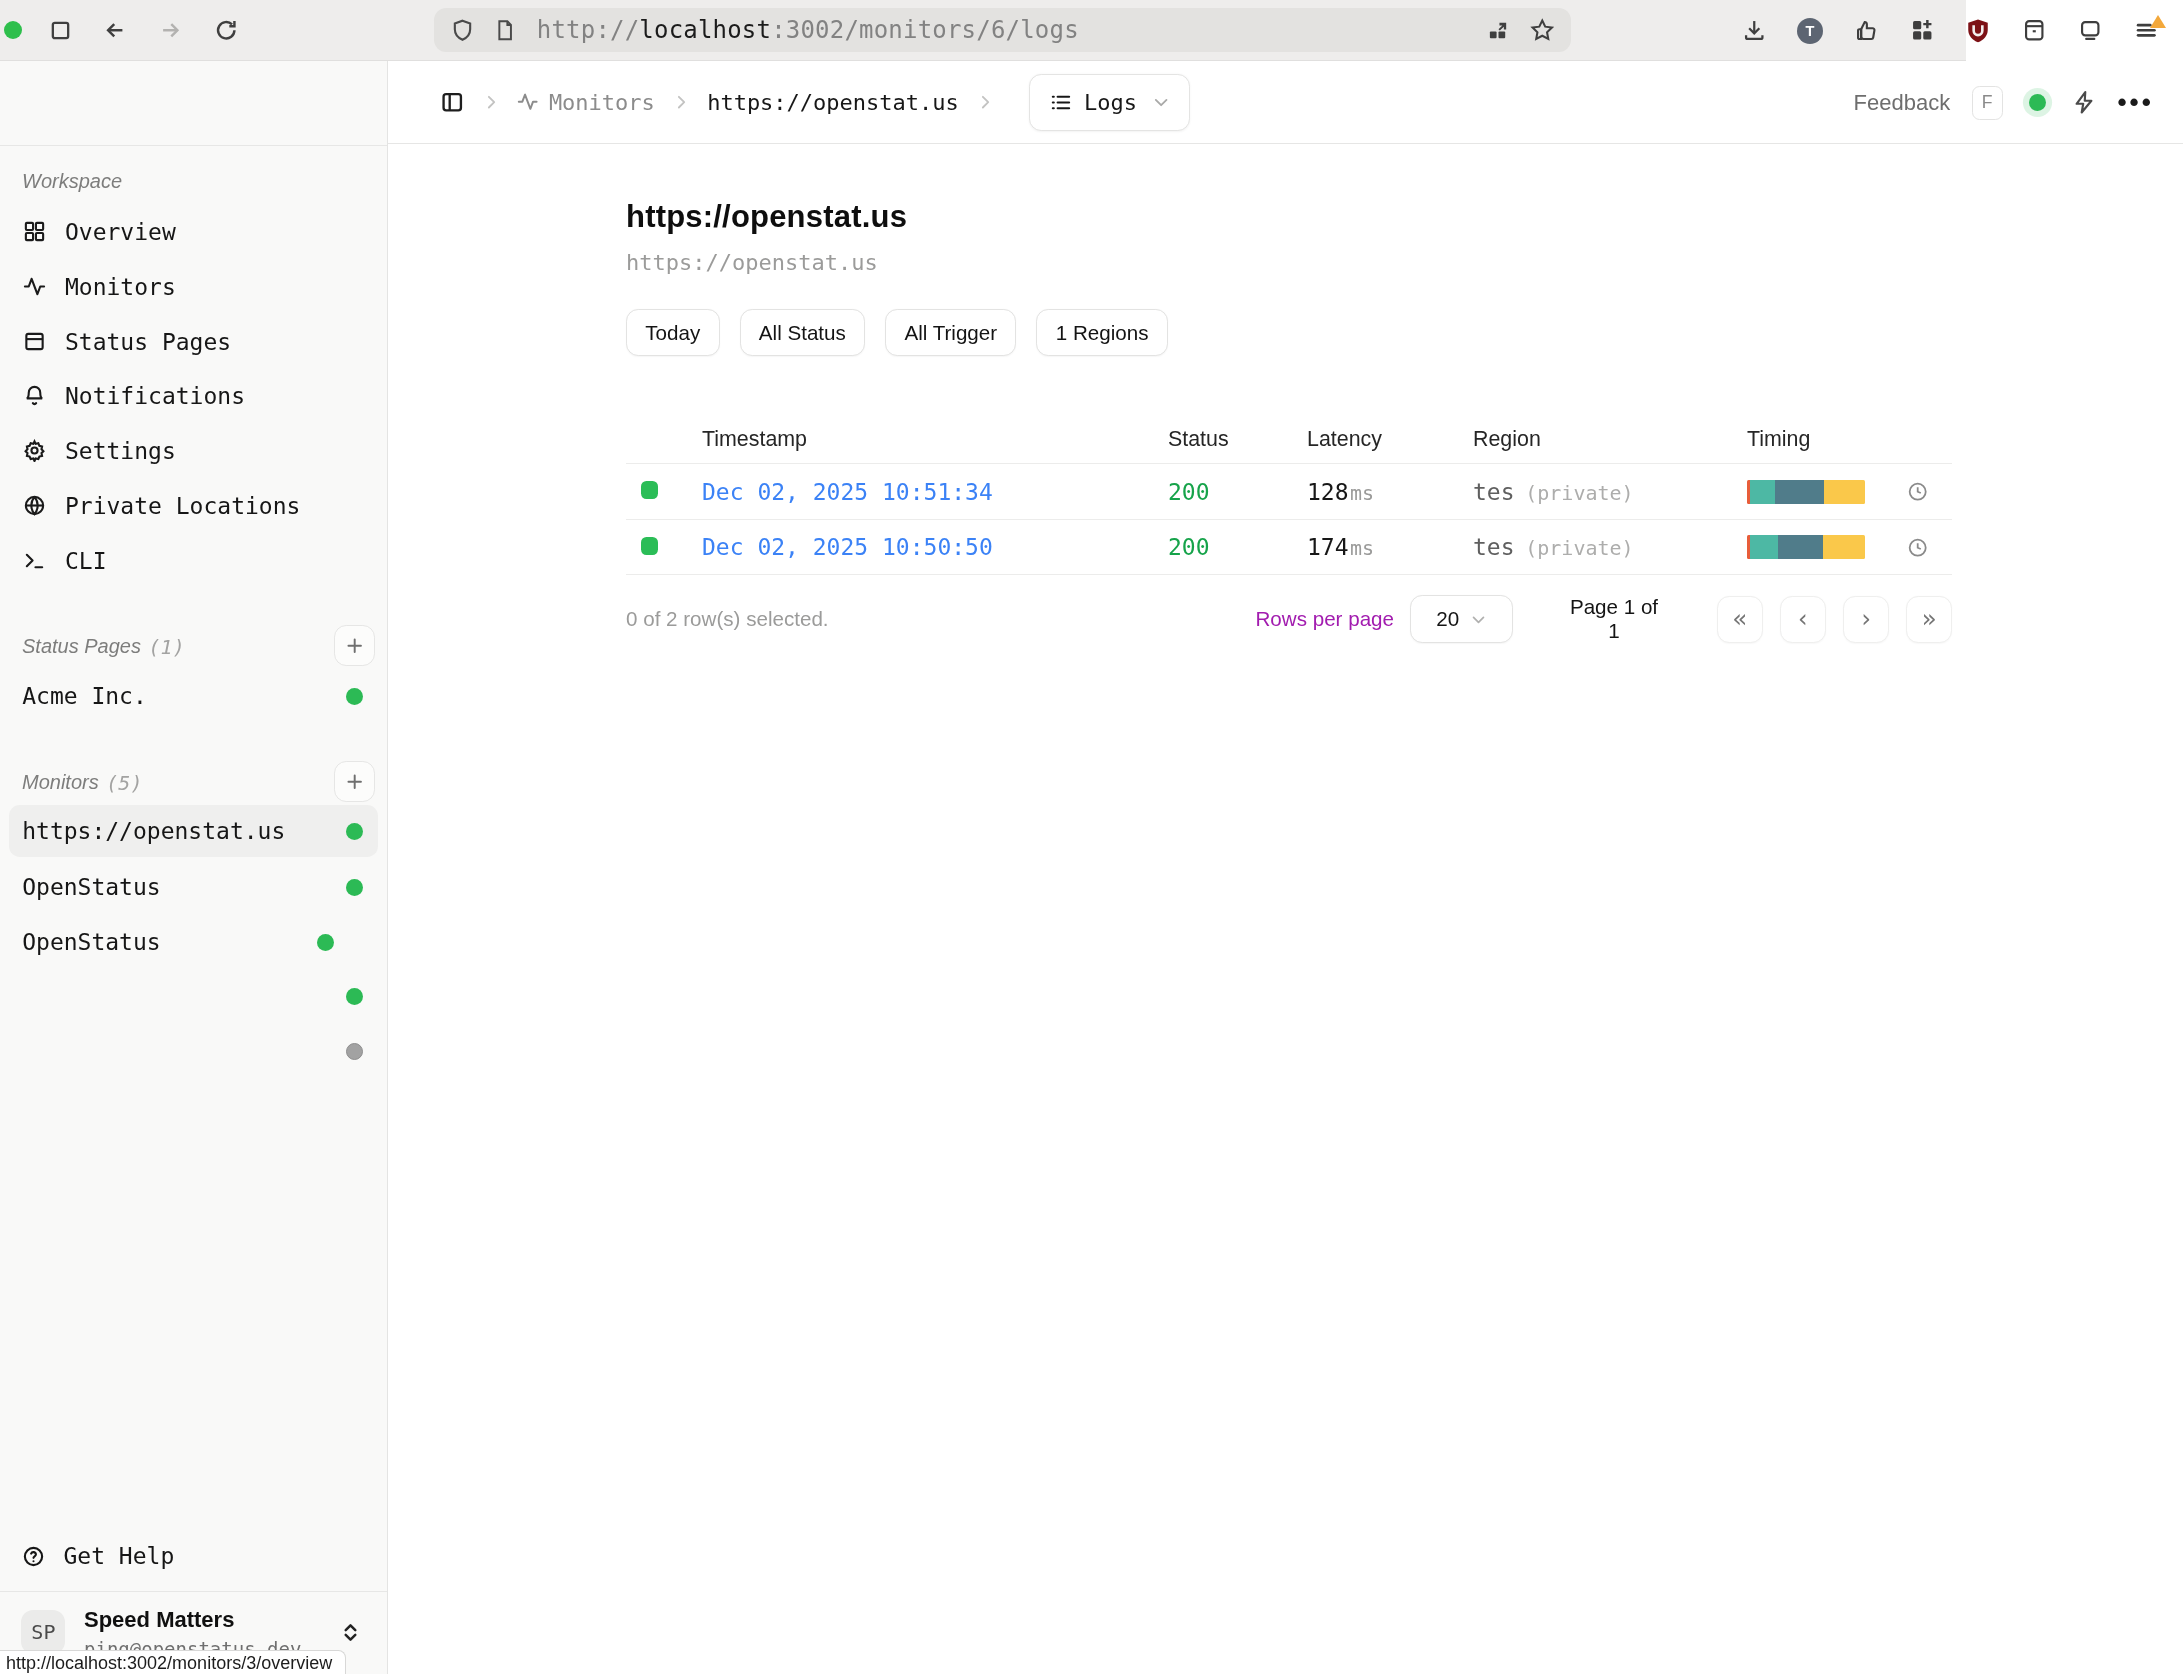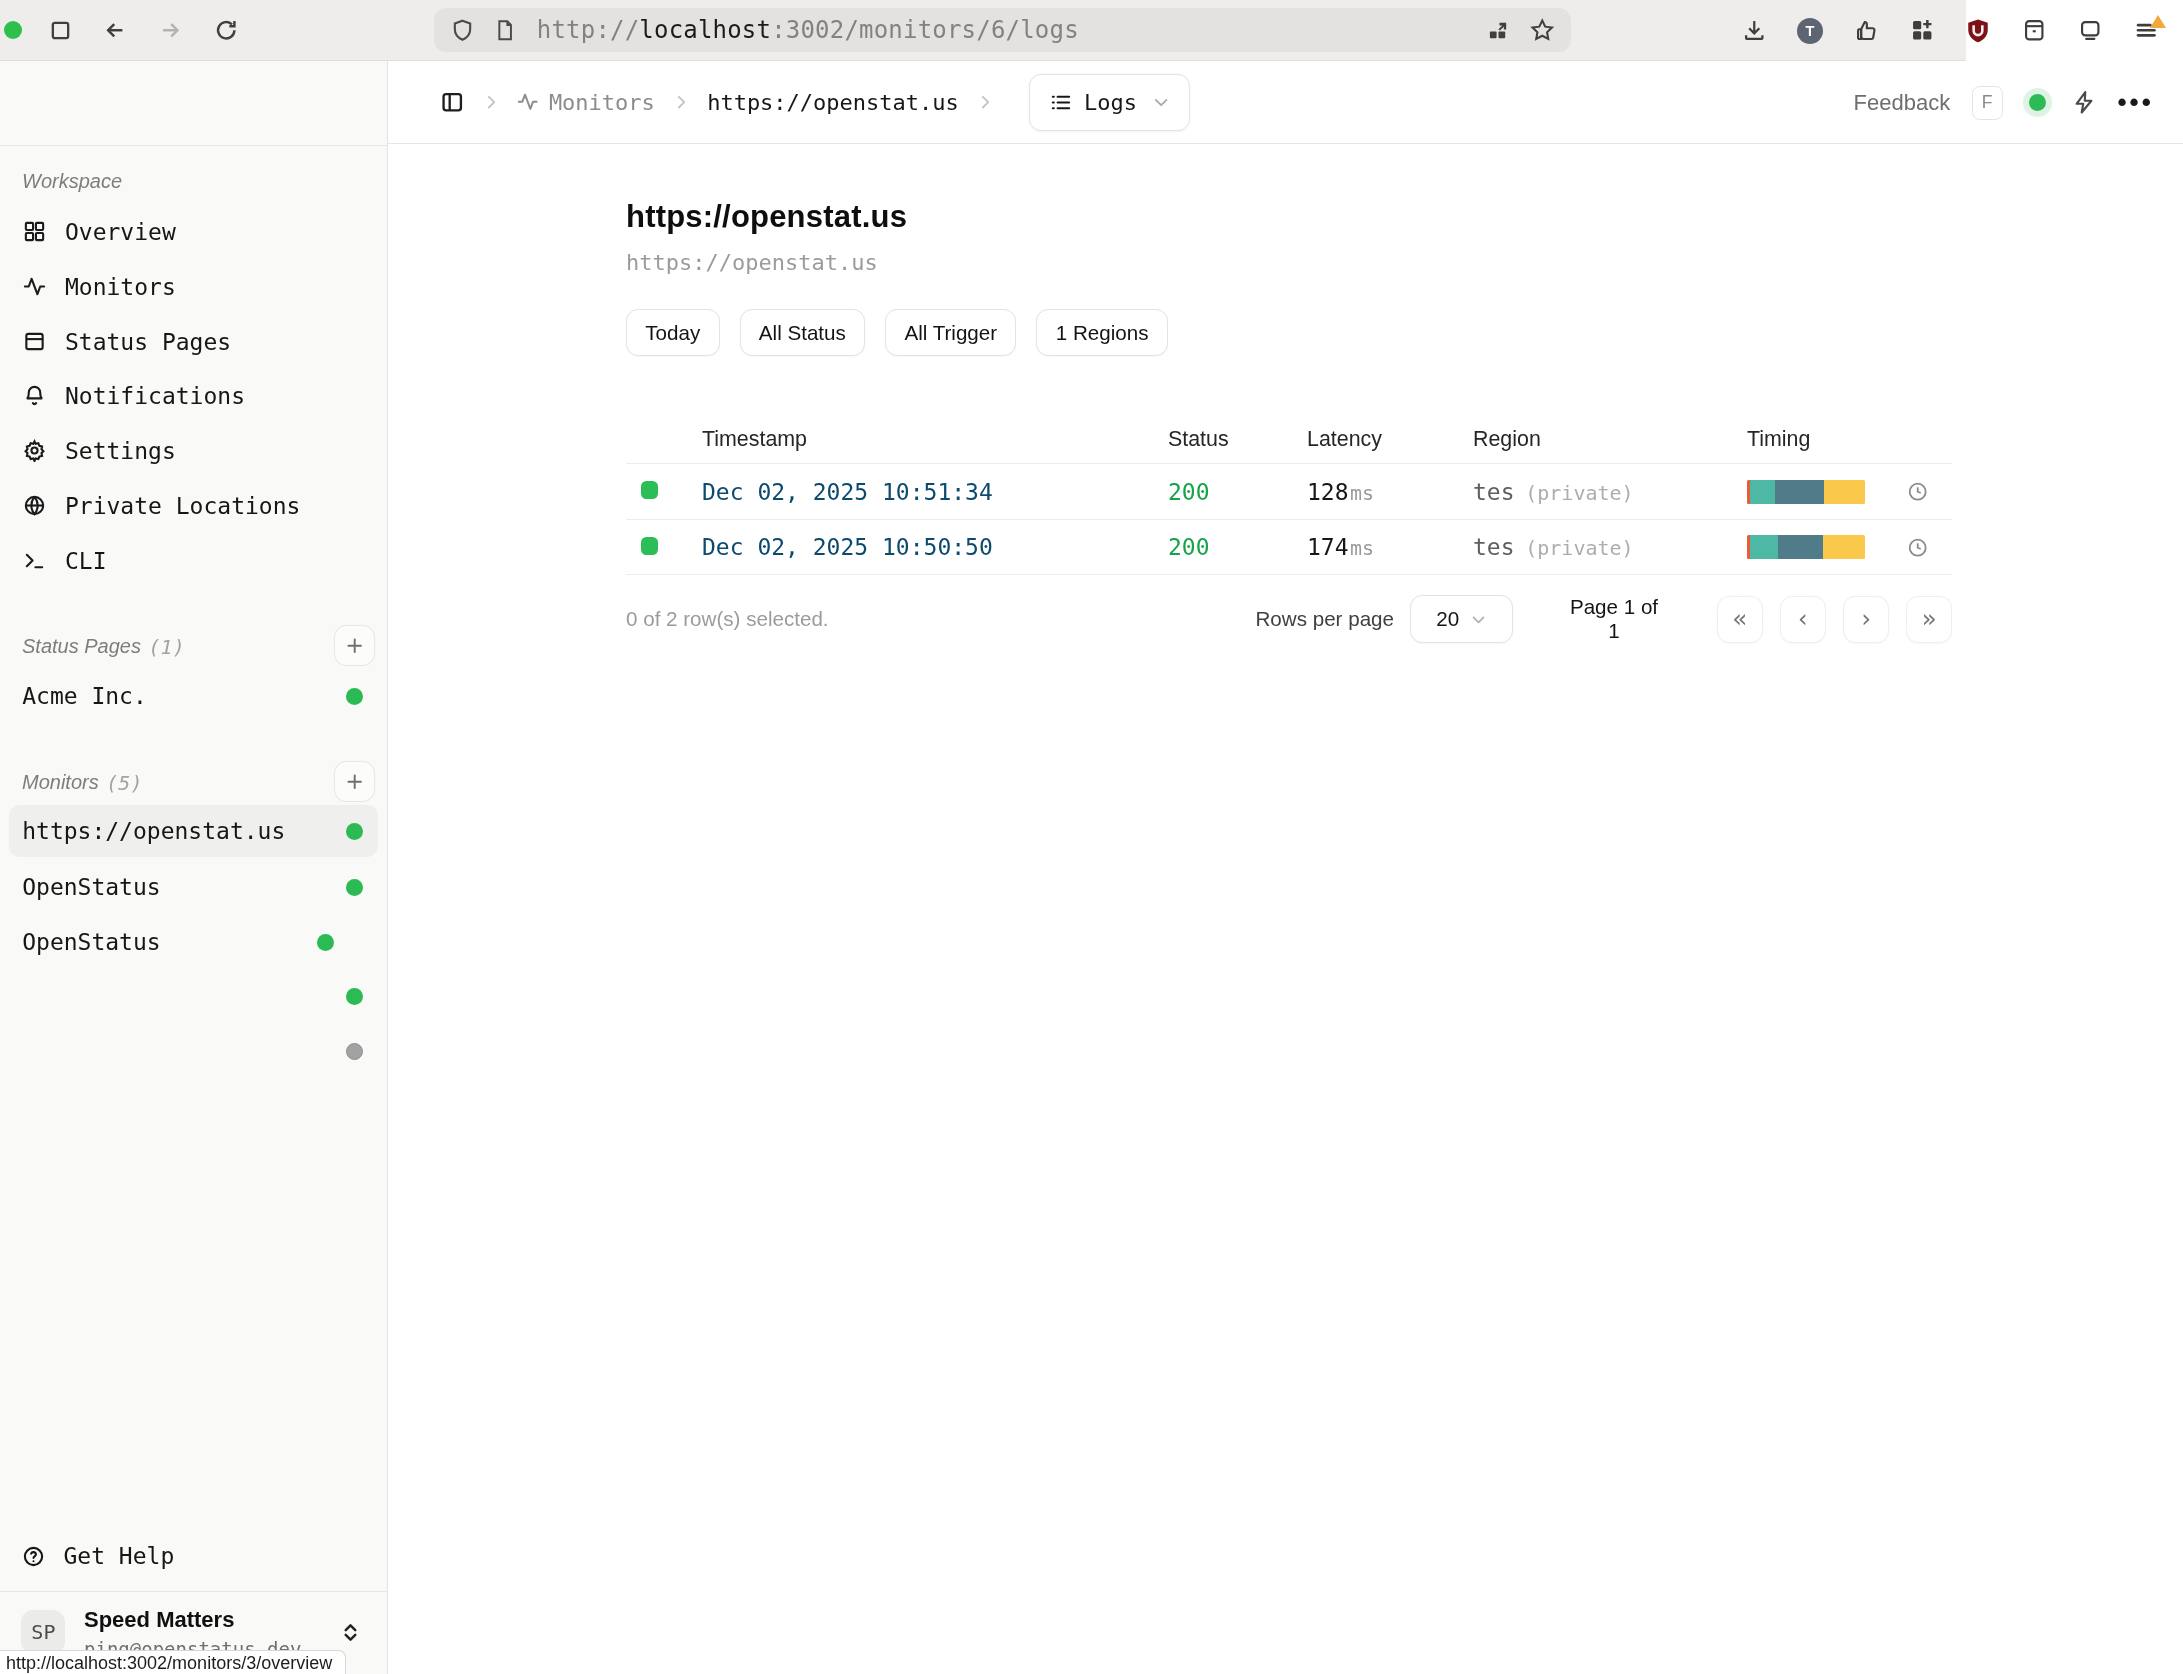--- a/index.html
+++ b/index.html
@@ -98,34 +98,34 @@
                 font-size:20.6px; color:#141414; display:flex; align-items:center; box-shadow:0 0.8px 1.5px rgba(0,0,0,.04); }
 
   
   .logtable { margin-top:60px; }
   .tr { display:grid; grid-template-columns:76px 466px 139px 166px 274px 135px 71px; align-items:center; }
   .tr.head { height:47px; font-size:21.4px; color:#262626; }
   .tr.row { height:56px; border-top:0.8px solid #ececeb; font-size:23px; }
   .tr.row:last-of-type { border-bottom:0.8px solid #ececeb; }
   .cell-ind { padding-left:14.5px; }
   .ind-sq { width:17px; height:18.3px; border-radius:5.4px; background:#2bbd57; }
-  .ts { color:#0c4a6e; }
+  .ts { color:#3b82f6; }
   .status-ok { color:#16a34a; }
   .lat .unit { font-size:20px; color:#9b9b9a; margin-left:1.5px; }
   .region { color:#5f5f5f; }
   .region .note { font-size:20px; color:#adadac; margin-left:10.7px; }
   .timing-bar { width:118px; height:24px; display:flex; border-radius:1.5px; overflow:hidden; }
   .timing-bar span { height:100%; }
   .clock-cell { display:flex; justify-content:center; color:#8a8a8a; }
 
   
   .pagination { margin-top:20px; height:48px; display:flex; align-items:center; }
   .sel-text { font-size:20.6px; color:#9b9b9a; }
   .pag-right { margin-left:auto; display:flex; align-items:center; }
-  .rpp-label { font-size:20.6px; color:#404040; }
+  .rpp-label { font-size:20.6px; color:#a21caf; }
   .rpp-select { margin-left:16px; width:103px; height:48px; border:0.8px solid #e3e3e2; border-radius:12.2px; background:#fff;
                 display:flex; align-items:center; justify-content:center; gap:10.7px; font-size:20.6px; color:#141414;
                 box-shadow:0 0.8px 1.5px rgba(0,0,0,.04); }
   .rpp-select .chev { color:#b0b0af; }
   .page-info { margin-left:50px; font-size:20.6px; color:#141414; width:102px; text-align:center; }
   .pager { margin-left:52px; display:flex; gap:17px; }
   .pg-btn { width:46px; height:47px; border:0.8px solid #efefee; border-radius:12.2px; background:#fff; color:#757575;
             display:flex; align-items:center; justify-content:center; font-size:24px;
             box-shadow:0 0.8px 1.5px rgba(0,0,0,.03); font-family:"DejaVu Sans Mono",monospace; }
 </style>

